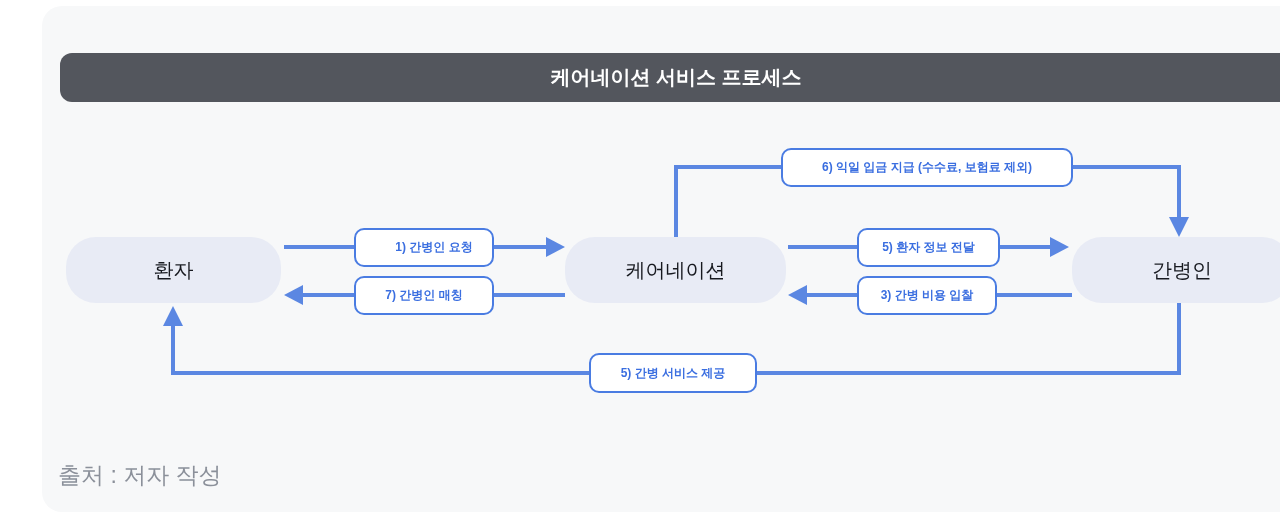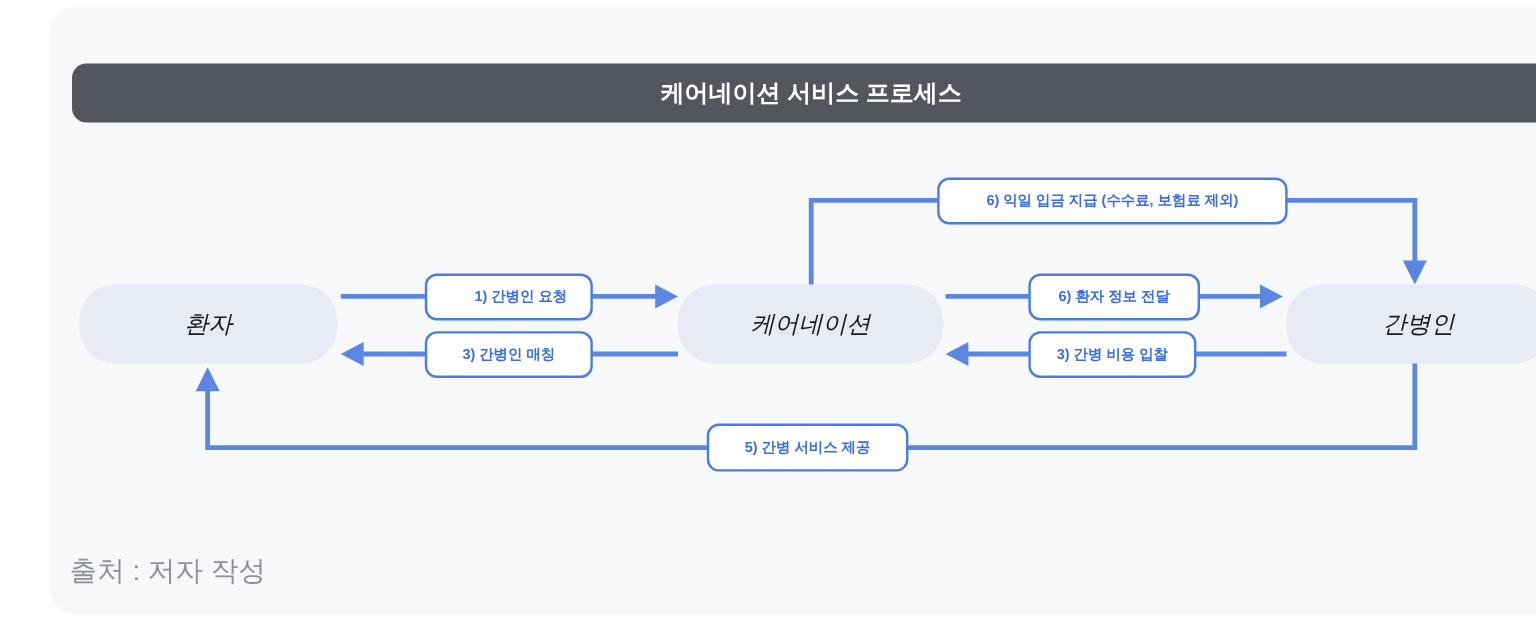--- a/index.html
+++ b/index.html
@@ -41,21 +41,20 @@
     background: #e8ebf5;
     border-radius: 30px;
     display: flex;
     align-items: center;
     justify-content: center;
     color: #17191f;
     font-size: 20px;
     font-weight: 500;
     z-index: 2;
     white-space: nowrap;
-    font-style: italic;
   }
   .node-patient    { left: 30px;   top: 237px; width: 215px; }
   .node-carenation { left: 529px;  top: 237px; width: 221px; text-align: right; }
   .node-caregiver  { left: 1036px; top: 237px; width: 220px; }
 
   .arrow-layer {
     position: absolute;
     left: 0; top: 0;
     width: 1280px; height: 518px;
     z-index: 1;
@@ -130,27 +129,27 @@
     <span>케어네이션</span>
   </div>
   <div class="node node-caregiver">
     <span>간병인</span>
   </div>
 
   <div class="flow-label flow-label-1">
     <span>1) 간병인 요청</span>
   </div>
   <div class="flow-label flow-label-2">
-    <span>6) 환자 정보 전달</span>
+    <span>5) 환자 정보 전달</span>
   </div>
   <div class="flow-label flow-label-3">
     <span>3) 간병 비용 입찰</span>
   </div>
   <div class="flow-label flow-label-4">
-    <span>3) 간병인 매칭</span>
+    <span>7) 간병인 매칭</span>
   </div>
   <div class="flow-label flow-label-5">
     <span>5) 간병 서비스 제공</span>
   </div>
   <div class="flow-label flow-label-6">
     <span>6) 익일 입금 지급 (수수료, 보험료 제외)</span>
   </div>
 
   <div class="source-caption">출처 : 저자 작성</div>
 

